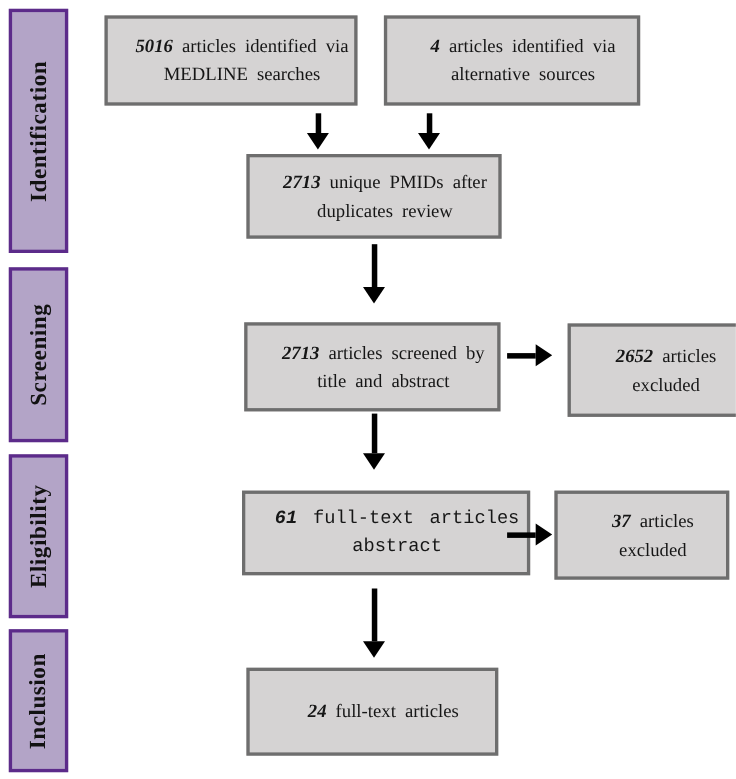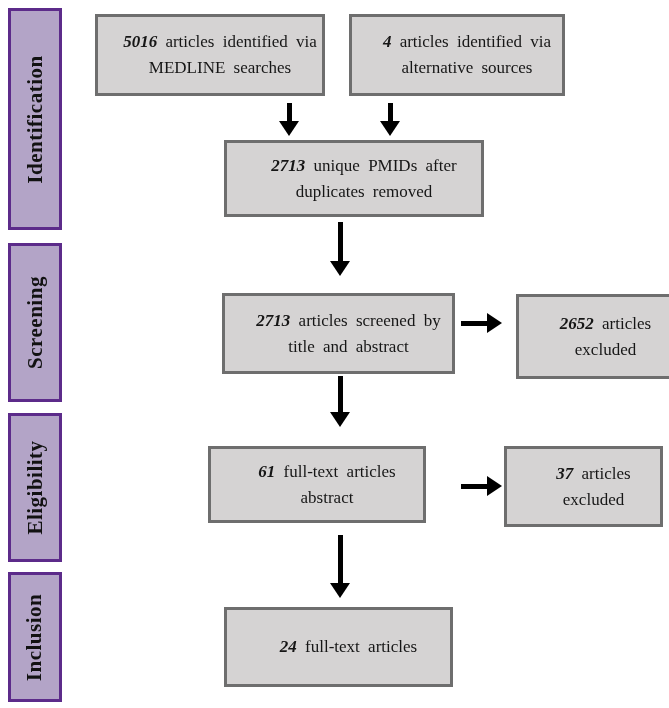--- a/index.html
+++ b/index.html
@@ -50,25 +50,25 @@
     text-align: center;
     font-size: 17px;
     line-height: 26px;
     color: #161616;
     word-spacing: 4px;
     padding-left: 20px;
   }
   .num { font-weight: bold; font-style: italic; }
 
   #box-medline           { left: 95px;  top: 14px;  width: 230px; height: 82px; }
-  #box-alternative       { left: 349px; top: 14px;  width: 216px; height: 82px; }
-  #box-unique            { left: 224px; top: 140px; width: 260px; height: 77px; }
+  #box-alternative       { left: 349px; top: 14px;  width: 233px; height: 82px; }
+  #box-unique            { left: 224px; top: 140px; width: 232px; height: 77px; }
   #box-screened          { left: 222px; top: 293px; width: 233px; height: 81px; }
   #box-excluded-screen   { left: 504px; top: 294px; width: 159px; height: 85px; margin-left: 12px; }
-  #box-fulltext          { left: 208px; top: 446px; width: 218px; height: 77px; }
+  #box-fulltext          { left: 220px; top: 446px; width: 262px; height: 77px; font-family: Liberation Mono, monospace; }
   #box-excluded-fulltext { left: 504px; top: 446px; width: 159px; height: 81px; }
   #box-included          { left: 224px; top: 607px; width: 229px; height: 80px; }
 
   
   .arrow-down {
     position: absolute;
     width: 20px;
     display: flex;
     flex-direction: column;
     align-items: center;
@@ -124,21 +124,21 @@
   <div class="fbox" id="box-medline">
     <div><span class="num">5016</span> <span>articles identified via</span></div>
     <div>MEDLINE searches</div>
   </div>
   <div class="fbox" id="box-alternative">
     <div><span class="num">4</span> <span>articles identified via</span></div>
     <div>alternative sources</div>
   </div>
   <div class="fbox" id="box-unique">
     <div><span class="num">2713</span> <span>unique PMIDs after</span></div>
-    <div>duplicates removed</div>
+    <div>duplicates review</div>
   </div>
 
   <div class="fbox" id="box-screened">
     <div><span class="num">2713</span> <span>articles screened by</span></div>
     <div>title and abstract</div>
   </div>
   <div class="fbox" id="box-excluded-screen">
     <div><span class="num">2652</span> <span>articles</span></div>
     <div>excluded</div>
   </div>

